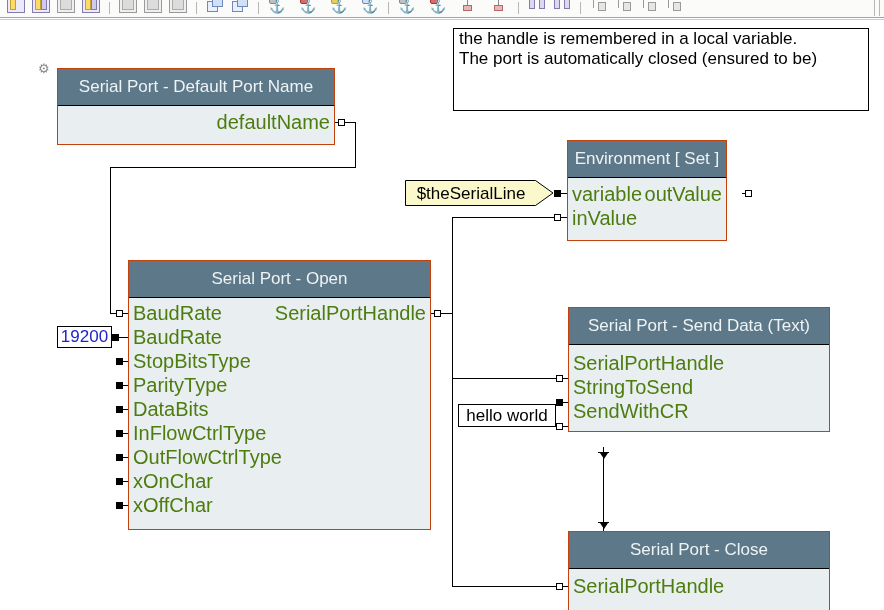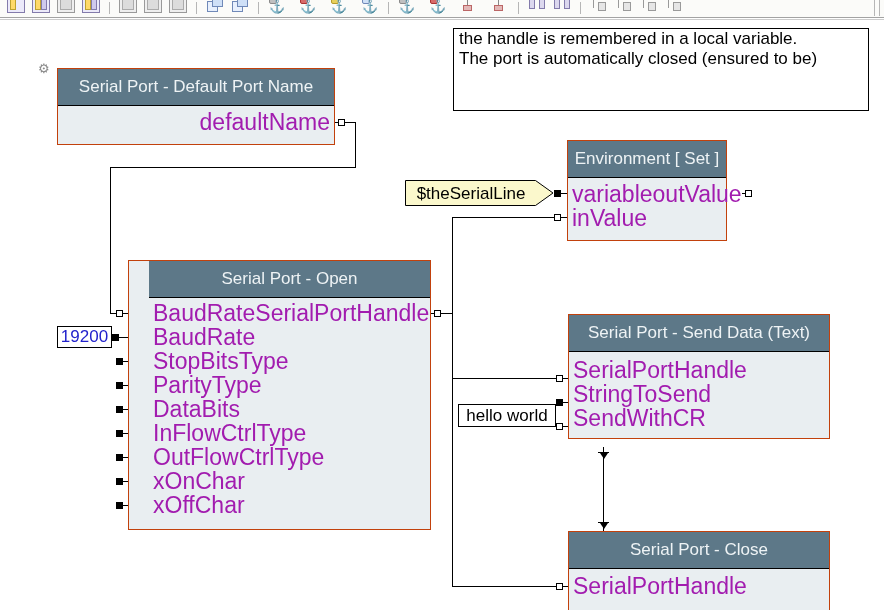--- a/index.html
+++ b/index.html
@@ -35,21 +35,21 @@
   .bracket .p2{right:1px;top:3px;width:6px;height:12px;background:#dcd8ee;border:1px solid #837bab;}
   .route .p1{right:2px;bottom:2px;width:8px;height:9px;background:#e6e6e6;border:1px solid #9a9a9a;}
   .route::after{content:"";position:absolute;left:3px;top:2px;width:1px;height:12px;background:#9a9a9a;}
 
   
   .block{position:absolute;background:#e9eef1;border:1px solid #c2410c;box-sizing:border-box;}
   .hdr{height:36px;background:#5d7888;border-bottom:1px solid #000;color:#eef3f5;
     font-size:17px;display:flex;align-items:center;justify-content:center;white-space:nowrap;}
   .rows{position:relative;}
   .row{height:24px;display:flex;align-items:center;justify-content:space-between;
-    font-size:23px;color:#a21caf;padding:0 4px;white-space:nowrap;}
+    font-size:20px;color:#4d7c0f;padding:0 4px;white-space:nowrap;}
   .row.right{justify-content:flex-end;}
 
   
   .port{position:absolute;width:7px;height:7px;border:1px solid #000;background:#fff;box-sizing:border-box;}
   .port.filled{background:#000;}
   .wire{position:absolute;background:#000;}
   .tri{position:absolute;width:0;height:0;border-left:4px solid transparent;
     border-right:4px solid transparent;border-top:6px solid #000;}
 
   
@@ -190,21 +190,21 @@
       <div class="row" style="margin-top:4px;">
         <span>variable</span>
         <span>outValue</span>
       </div>
       <div class="row">
         <span>inValue</span>
       </div>
     </div>
   </div>
 
-  <div class="block" style="left:128px;top:260px;width:303px;height:270px;padding-left:20px;">
+  <div class="block" style="left:128px;top:260px;width:303px;height:270px;">
     <div class="hdr">Serial Port - Open</div>
     <div class="rows">
       <div class="row" style="margin-top:3px;">
         <span>BaudRate</span>
         <span>SerialPortHandle</span>
       </div>
       <div class="row">
           <span>BaudRate</span>
         </div>
       <div class="row">
@@ -224,21 +224,21 @@
         </div>
       <div class="row">
           <span>xOnChar</span>
         </div>
       <div class="row">
           <span>xOffChar</span>
         </div>
     </div>
   </div>
 
-  <div class="block" style="left:568px;top:314px;width:262px;height:125px;">
+  <div class="block" style="left:568px;top:307px;width:262px;height:125px;">
     <div class="hdr">Serial Port - Send Data (Text)</div>
     <div class="rows">
       <div class="row" style="margin-top:6px;">
           <span>SerialPortHandle</span>
         </div>
       <div class="row">
           <span>StringToSend</span>
         </div>
       <div class="row">
           <span>SendWithCR</span>

